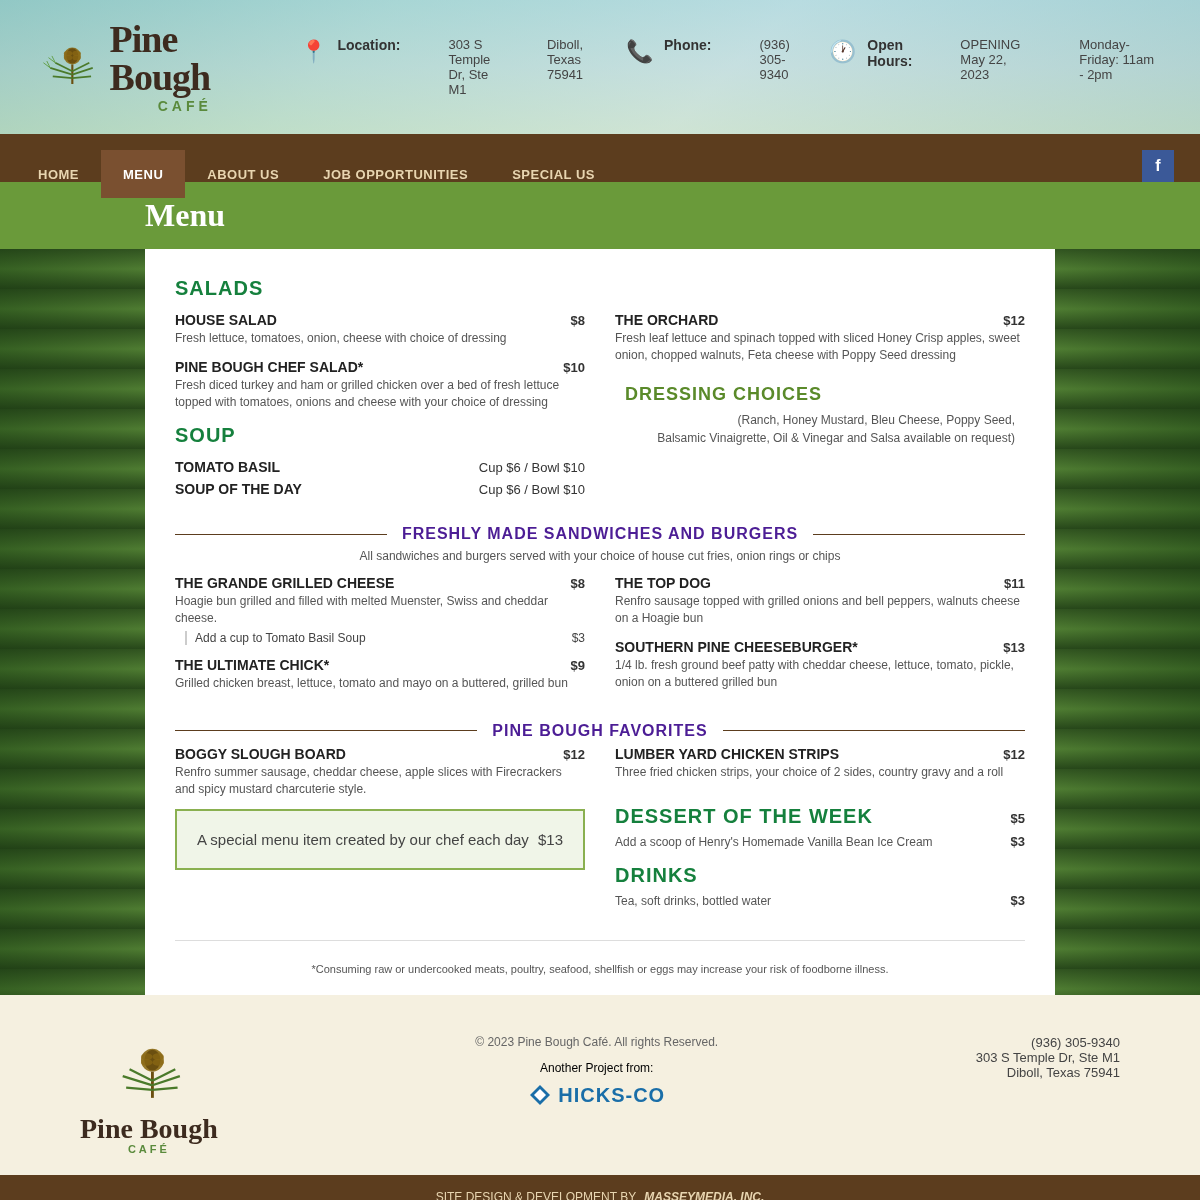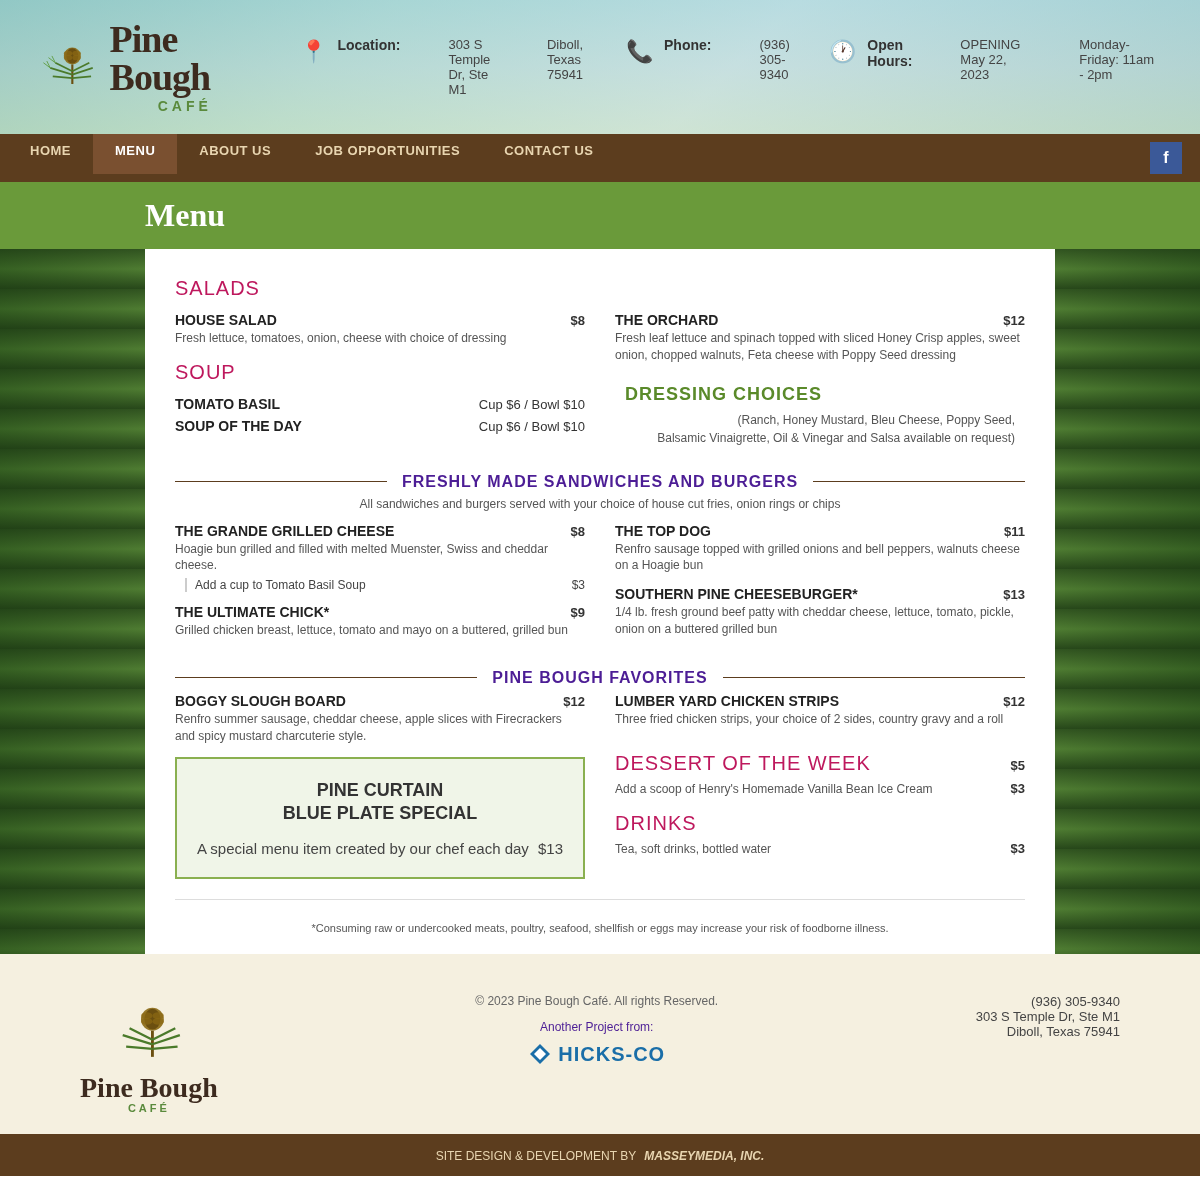--- a/index.html
+++ b/index.html
@@ -79,22 +79,22 @@
     }
     .info-detail {
       font-size: 13px;
       color: #444;
     }
 
     
     .nav {
       background: #5c3d1e;
       display: flex;
-      align-items: flex-end;
-      padding: 8px;
+      align-items: flex-start;
+      padding: 16px;
       height: 48px;
     }
     .nav-item {
       color: #e8d5b0;
       text-decoration: none;
       font-size: 13px;
       font-weight: bold;
       padding: 0 22px;
       height: 48px;
       display: flex;
@@ -162,23 +162,23 @@
       );
     }
     .main-content {
       flex: 1;
       padding: 20px 30px;
       background: #fff;
     }
 
     
     .section-title {
-      color: #be185d;
+      color: #15803d;
       font-size: 20px;
-      font-weight: 400;
+      font-weight: 700;
       letter-spacing: 1px;
       margin-bottom: 12px;
       margin-top: 8px;
     }
     .two-col {
       display: grid;
       grid-template-columns: 1fr 1fr;
       gap: 0 30px;
       margin-bottom: 10px;
     }
@@ -356,21 +356,21 @@
     .footer-center {
       text-align: center;
     }
     .footer-copyright {
       font-size: 12px;
       color: #666;
       margin-bottom: 12px;
     }
     .footer-project {
       font-size: 12px;
-      color: #4c1d95;
+      color: #000000;
       margin-bottom: 8px;
     }
     .hicks-co {
       display: flex;
       align-items: center;
       justify-content: center;
       gap: 6px;
       font-size: 20px;
       font-weight: 900;
       color: #1a6ea8;
@@ -455,21 +455,21 @@
       </div>
     </div>
   </div>
 </div>
 
 <nav class="nav">
   <a class="nav-item">HOME</a>
   <a class="nav-item active">MENU</a>
   <a class="nav-item">ABOUT US</a>
   <a class="nav-item">JOB OPPORTUNITIES</a>
-  <a class="nav-item">CONTACT US</a>
+  <a class="nav-item">SPECIAL US</a>
   <div class="nav-fb">f</div>
 </nav>
 
 <div class="page-title-bar">
   <h1>Menu</h1>
 </div>
 
 <div class="content-outer">
   <div class="side-image-left">
     <div class="side-trees"></div>
@@ -480,20 +480,27 @@
     <div class="section-title">SALADS</div>
     <div class="two-col">
 
       <div>
         <div class="menu-item">
           <div class="menu-item-header">
             <span class="menu-item-name">HOUSE SALAD</span>
             <span class="menu-item-price">$8</span>
           </div>
           <div class="menu-item-desc">Fresh lettuce, tomatoes, onion, cheese with choice of dressing</div>
+        </div>
+        <div class="menu-item">
+          <div class="menu-item-header">
+            <span class="menu-item-name">PINE BOUGH CHEF SALAD*</span>
+            <span class="menu-item-price">$10</span>
+          </div>
+          <div class="menu-item-desc">Fresh diced turkey and ham or grilled chicken over a bed of fresh lettuce topped with tomatoes, onions and cheese with your choice of dressing</div>
         </div>
 
         <div class="section-title" style="margin-top:14px;">SOUP</div>
         <div class="soup-items">
           <div class="soup-item">
             <span class="soup-name">TOMATO BASIL</span>
             <span class="soup-price">Cup $6 / Bowl $10</span>
           </div>
           <div class="soup-item">
             <span class="soup-name">SOUP OF THE DAY</span>
@@ -577,24 +584,20 @@
       <div>
         <div class="menu-item">
           <div class="menu-item-header">
             <span class="menu-item-name">BOGGY SLOUGH BOARD</span>
             <span class="menu-item-price">$12</span>
           </div>
           <div class="menu-item-desc">Renfro summer sausage, cheddar cheese, apple slices with Firecrackers and spicy mustard charcuterie style.</div>
         </div>
 
         <div class="special-box">
-          <div class="special-title">
-            <span>PINE CURTAIN</span><br>
-            <span>BLUE PLATE SPECIAL</span>
-          </div>
           <div class="special-item-row">
             <span>A special menu item created by our chef each day</span>
             <span>$13</span>
           </div>
         </div>
       </div>
       <div>
         <div class="menu-item">
           <div class="menu-item-header">
             <span class="menu-item-name">LUMBER YARD CHICKEN STRIPS</span>

